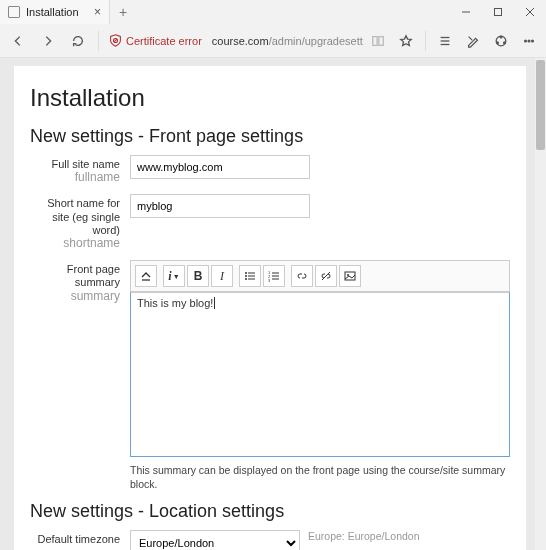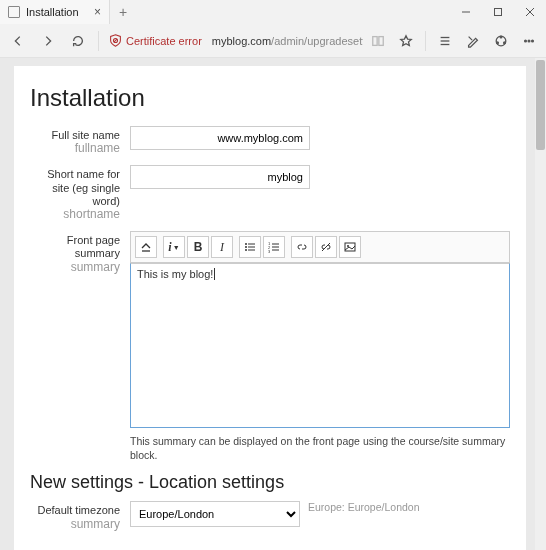--- a/index.html
+++ b/index.html
@@ -34,21 +34,21 @@
 
   .page { margin: 8px 20px 0 14px; background: #fff; padding: 18px 16px 40px 16px; min-height: 600px; }
   h1 { font-size: 24px; font-weight: 400; margin-bottom: 14px; }
   h2 { font-size: 18px; font-weight: 400; margin: 10px 0 8px 0; }
 
   .fieldrow { display: flex; margin-bottom: 10px; }
   .labelcol { width: 100px; text-align: right; padding-right: 10px; padding-top: 3px; }
   .label { font-size: 11px; color: #333; line-height: 1.2; display: block; }
   .sublabel { font-size: 12px; color: #999; display: block; line-height: 1.1; }
   .inputcol { flex: 1; }
-  .textinput { width: 180px; height: 24px; border: 1px solid #ccc; padding: 3px 6px; font-size: 11px; font-family: inherit; text-align: right; }
+  .textinput { width: 180px; height: 24px; border: 1px solid #ccc; padding: 3px 6px; font-size: 11px; font-family: inherit; }
   .help { font-size: 10.5px; color: #444; margin-top: 6px; line-height: 1.35; }
 
   
   .toolbar-wrap { border: 1px solid #ccc; background: #fafafa; padding: 4px; display: flex; gap: 6px; }
   .tbgroup { display: flex; gap: 2px; }
   .tbtn { width: 22px; height: 22px; border: 1px solid #ccc; background: #fff; display: flex; align-items: center; justify-content: center; font-size: 12px; color: #333; }
   .tbtn b { font-weight: bold; }
   .tbtn i { font-style: italic; font-family: serif; }
   .tbtn .caret { font-size: 7px; margin-left: 1px; }
   .tbtn svg { width: 12px; height: 12px; }
@@ -108,21 +108,21 @@
       </div>
     <div class="sep"></div>
     <div class="cert">
       <svg viewBox="0 0 16 16">
           <path d="M8 1 L14 3 V8 C14 12 8 15 8 15 C8 15 2 12 2 8 V3 Z" fill="none" stroke="#b23030" stroke-width="1.3"></path>
           <circle cx="8" cy="8" r="2.5" fill="none" stroke="#b23030" stroke-width="1.3"></circle>
           <line x1="6.3" y1="9.7" x2="9.7" y2="6.3" stroke="#b23030" stroke-width="1.3"></line>
         </svg>
       <span>Certificate error</span>
     </div>
-    <div class="url"><span class="host">myblog.com</span><span>/admin/upgradesettings.php?return=site</span></div>
+    <div class="url"><span class="host">course.com</span><span>/admin/upgradesettings.php?return=site</span></div>
     <div class="rightbtns">
       <div class="navbtn">
           <svg viewBox="0 0 16 16">
             <rect x="2" y="3" width="5" height="10" fill="none" stroke="#bbb"></rect>
             <rect x="9" y="3" width="5" height="10" fill="none" stroke="#bbb"></rect>
           </svg>
         </div>
       <div class="navbtn">
           <svg viewBox="0 0 16 16">
             <path d="M8 2l1.8 3.8 4.2.4-3.1 2.8.9 4.1L8 11l-3.8 2.1.9-4.1L2 6.2l4.2-.4z" fill="none" stroke="#555"></path>
@@ -158,20 +158,21 @@
           </svg>
         </div>
     </div>
   </div>
 </div>
 
 <div class="viewport">
   <div class="page">
     <h1>Installation</h1>
 
+    <h2>New settings - Front page settings</h2>
 
     <div class="fieldrow">
       <div class="labelcol">
         <span class="label">Full site name</span>
         <span class="sublabel">fullname</span>
       </div>
       <div class="inputcol">
         <input class="textinput" value="www.myblog.com" style="">
       </div>
     </div>

